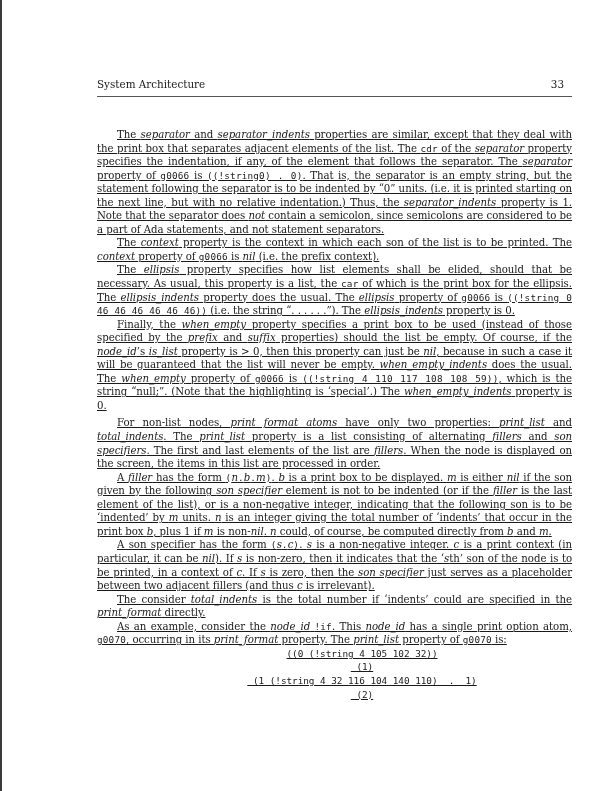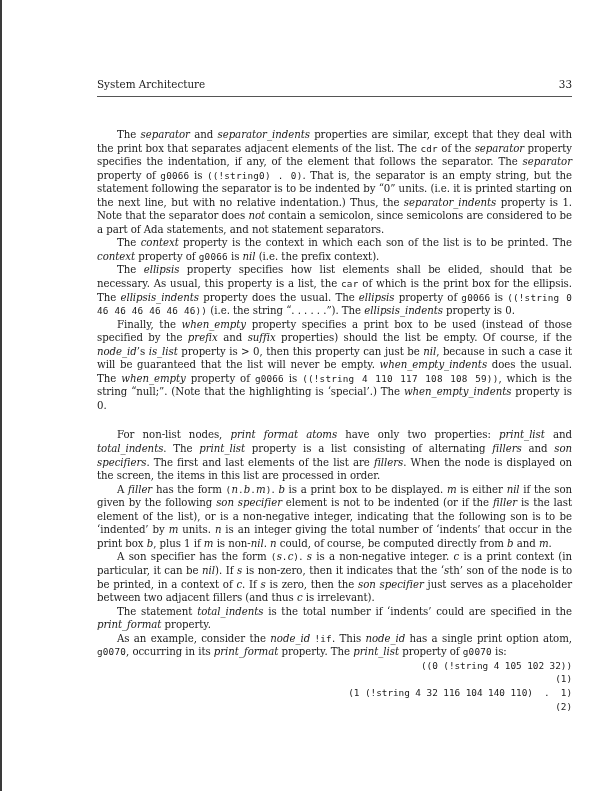--- a/index.html
+++ b/index.html
@@ -2,30 +2,30 @@
 <html><head>
 <meta charset="utf-8">
 <style>
   html, body { margin: 0; padding: 0; background: #ffffff; }
   body { width: 612px; height: 791px; position: relative; overflow: hidden;
          font-family: "DejaVu Serif", serif; color: #1a1a1a; }
   .scan-edge { position: absolute; left: 0; top: 0; width: 2px; height: 791px; background: #3a3a3a; }
   .header { position: absolute; left: 97px; top: 78px; width: 475px; height: 16px;
             font-size: 10.4px; }
   .header .title { position: absolute; left: 0; right: 0; text-align: left; top: 0; }
-  .header .pagenum { position: absolute; right: 0; top: 0; }
+  .header .pagenum { position: absolute; right: 8px; top: 0; }
   .rule { position: absolute; left: 97px; top: 96px; width: 475px; height: 1px; background: #555; }
   .body { position: absolute; left: 97px; top: 128px; width: 475px;
-          font-size: 10.2px; line-height: 13.55px; text-align: justify; letter-spacing: -0.05px; }
+          font-size: 10.2px; line-height: 13.55px; text-align: justify; letter-spacing: -0.05px; text-decoration: underline; }
   .body p { margin: 0; text-indent: 20px; }
-  .body p.gap { margin-top: 16px; }
+  .body p.gap { margin-top: 4px; }
   .body em { font-style: italic; }
   .mono { font-family: "DejaVu Sans Mono", monospace; font-size: 9.3px; letter-spacing: 0.2px; }
   .code { margin: 0 0 0 55px; font-family: "DejaVu Sans Mono", monospace; font-size: 9.4px;
-          line-height: 13.6px; white-space: pre; text-align: right; }
+          line-height: 13.6px; white-space: pre; text-align: center; }
 </style>
 </head>
 <body>
 
 <div class="scan-edge"></div>
 
 <div class="header">
   <span class="title">System Architecture</span>
   <span class="pagenum">33</span>
 </div>
@@ -33,17 +33,17 @@
 
 <div class="body">
   <div id="paras">
       <p><span>The </span><em>separator</em><span> and </span><em>separator_indents</em><span> properties are similar, except that they deal with the print box that separates adjacent elements of the list. The </span><span class="mono">cdr</span><span> of the </span><em>separator</em><span> property specifies the indentation, if any, of the element that follows the separator. The </span><em>separator</em><span> property of </span><span class="mono">g0066</span><span> is </span><span class="mono">((!string0)  .  0)</span><span>. That is, the separator is an empty string, but the statement following the separator is to be indented by “0” units.  (i.e. it is printed starting on the next line, but with no relative indentation.)  Thus, the </span><em>separator_indents</em><span> property is 1. Note that the separator does </span><em>not</em><span> contain a semicolon, since semicolons are considered to be a part of Ada statements, and not statement separators.</span></p>
       <p><span>The </span><em>context</em><span> property is the context in which each son of the list is to be printed. The </span><em>context</em><span> property of </span><span class="mono">g0066</span><span> is </span><em>nil</em><span> (i.e. the prefix context).</span></p>
       <p><span>The </span><em>ellipsis</em><span> property specifies how list elements shall be elided, should that be necessary. As usual, this property is a list, the </span><span class="mono">car</span><span> of which is the print box for the ellipsis. The </span><em>ellipsis_indents</em><span> property does the usual. The </span><em>ellipsis</em><span> property of </span><span class="mono">g0066</span><span> is </span><span class="mono">((!string 0 46 46 46 46 46 46))</span><span> (i.e. the string “. . . . . .”). The </span><em>ellipsis_indents</em><span> property is 0.</span></p>
       <p><span>Finally, the </span><em>when_empty</em><span> property specifies a print box to be used (instead of those specified by the </span><em>prefix</em><span> and </span><em>suffix</em><span> properties) should the list be empty.  Of course, if the </span><em>node_id</em><span>’s </span><em>is_list</em><span> property is &gt; 0, then this property can just be </span><em>nil</em><span>, because in such a case it will be guaranteed that the list will never be empty. </span><em>when_empty_indents</em><span> does the usual. The </span><em>when_empty</em><span> property of </span><span class="mono">g0066</span><span> is </span><span class="mono">((!string 4 110 117 108 108 59))</span><span>, which is the string “null;”.  (Note that the highlighting is ‘special’.)  The </span><em>when_empty_indents</em><span> property is 0.</span></p>
       <p class="gap"><span>For non-list nodes, </span><em>print format atoms</em><span> have only two properties: </span><em>print_list</em><span> and </span><em>total_indents</em><span>. The </span><em>print_list</em><span> property is a list consisting of alternating </span><em>fillers</em><span> and </span><em>son specifiers</em><span>. The first and last elements of the list are </span><em>fillers</em><span>. When the node is displayed on the screen, the items in this list are processed in order.</span></p>
       <p><span>A </span><em>filler</em><span> has the form </span><span class="mono">(</span><em>n</em><span class="mono">.</span><em>b</em><span class="mono">.</span><em>m</em><span class="mono">)</span><span>. </span><em>b</em><span> is a print box to be displayed. </span><em>m</em><span> is either </span><em>nil</em><span> if the son given by the following </span><em>son specifier</em><span> element is not to be indented (or if the </span><em>filler</em><span> is the last element of the list), or is a non-negative integer, indicating that the following son is to be ‘indented’ by </span><em>m</em><span> units. </span><em>n</em><span> is an integer giving the total number of ‘indents’ that occur in the print box </span><em>b</em><span>, plus 1 if </span><em>m</em><span> is non-</span><em>nil</em><span>. </span><em>n</em><span> could, of course, be computed directly from </span><em>b</em><span> and </span><em>m</em><span>.</span></p>
       <p><span>A son specifier has the form </span><span class="mono">(</span><em>s</em><span class="mono">.</span><em>c</em><span class="mono">)</span><span>.  </span><em>s</em><span> is a non-negative integer.  </span><em>c</em><span> is a print context (in particular, it can be </span><em>nil</em><span>).  If </span><em>s</em><span> is non-zero, then it indicates that the ‘</span><em>s</em><span>th’ son of the node is to be printed, in a context of </span><em>c</em><span>. If </span><em>s</em><span> is zero, then the </span><em>son specifier</em><span> just serves as a placeholder between two adjacent fillers (and thus </span><em>c</em><span> is irrelevant).</span></p>
-      <p><span>The statement </span><em>total_indents</em><span> is the total number if ‘indents’ could are specified in the </span><em>print_format</em><span> property.</span></p>
+      <p><span>The consider </span><em>total_indents</em><span> is the total number if ‘indents’ could are specified in the </span><em>print_format</em><span> directly.</span></p>
       <p><span>As an example, consider the </span><em>node_id</em><span> </span><span class="mono">!if</span><span>.  This </span><em>node_id</em><span> has a single print option atom, </span><span class="mono">g0070</span><span>, occurring in its </span><em>print_format</em><span> property. The </span><em>print_list</em><span> property of </span><span class="mono">g0070</span><span> is:</span></p>
     </div>
   <div class="code" id="code"><div>((0 (!string 4 105 102 32))</div><div> (1)</div><div> (1 (!string 4 32 116 104 140 110)  .  1)</div><div> (2)</div></div>
 </div>
 
 </body></html>

